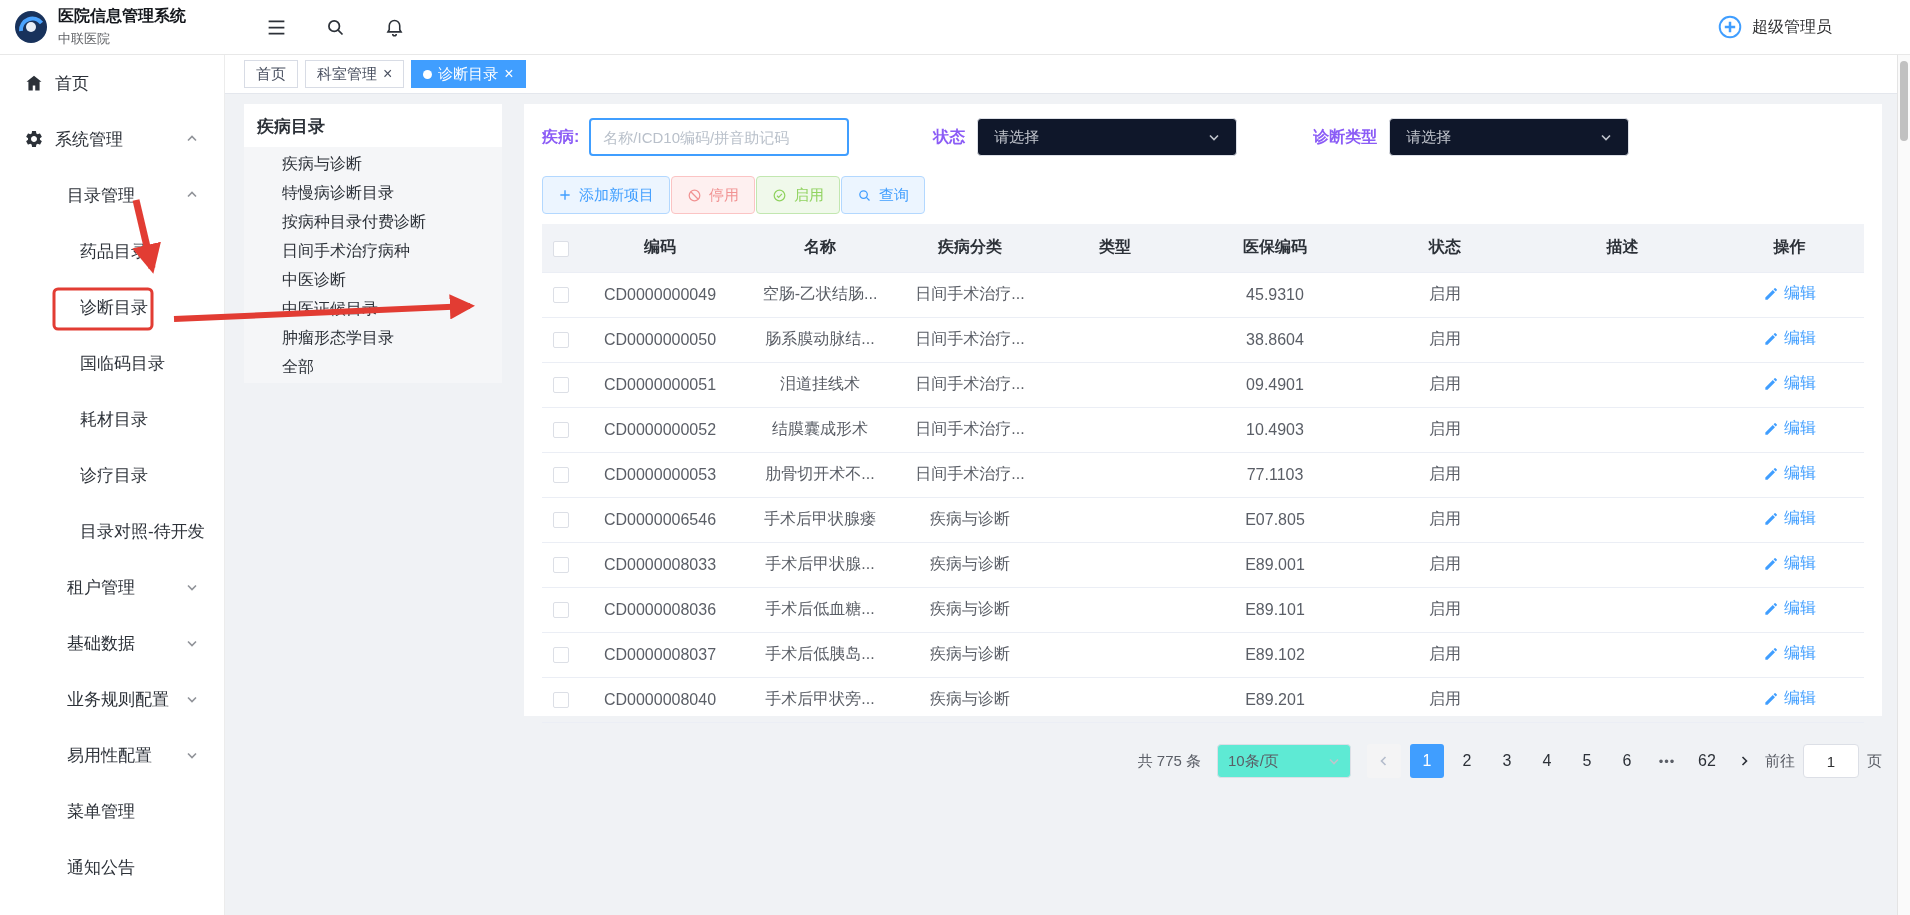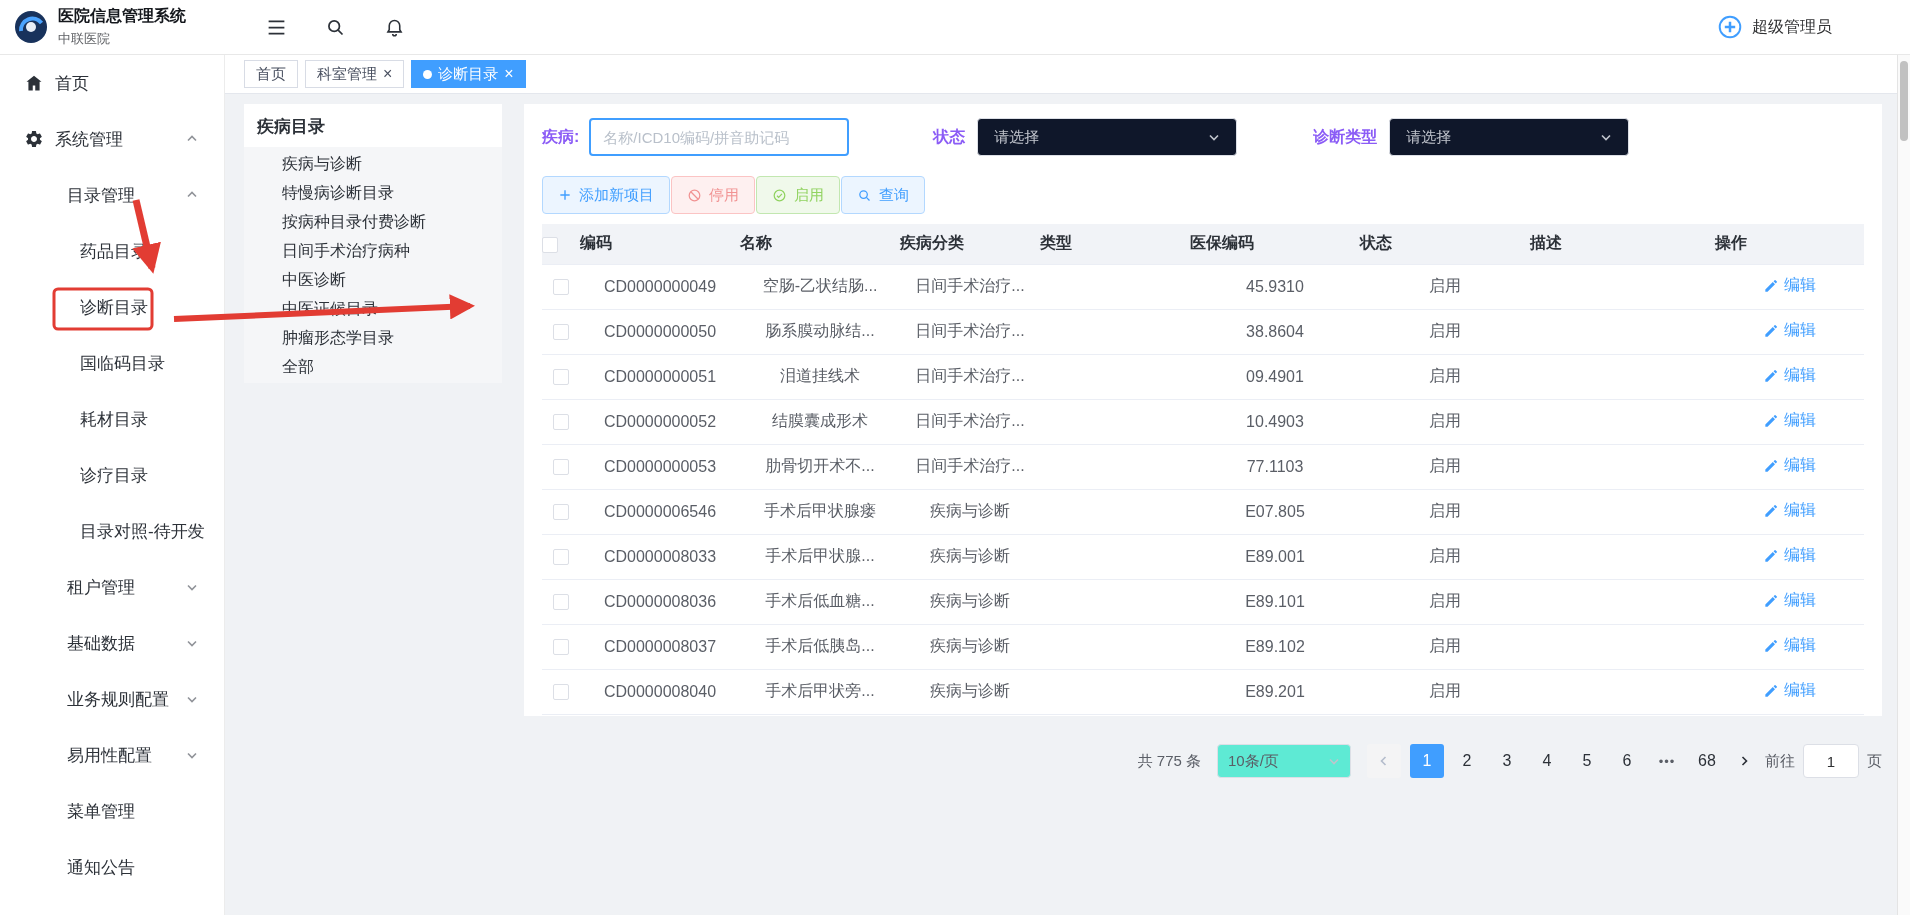--- a/index.html
+++ b/index.html
@@ -64,22 +64,22 @@
 
   .btn-row { margin-top:20px; display:flex; gap:1px; }
   .btn { height:38px; display:inline-flex; align-items:center; gap:7px; padding:0 15px;
          border-radius:4px; font-size:15px; cursor:pointer; border:1px solid transparent; background:#fff; }
   .btn-add, .btn-query { background:#ecf5ff; border-color:#b3d8ff; color:#409eff; }
   .btn-disable { background:#fef0f0; border-color:#fbc4c4; color:#f19393; }
   .btn-enable { background:#f0f9eb; border-color:#c2e7b0; color:#91d361; }
 
   
   .data-table { margin-top:10px; width:1322px; border-collapse:collapse; table-layout:fixed; }
-  .data-table thead th { background:#f1f3f7; height:40px; font-size:16px; font-weight:bold;
-                         color:#2c3138; border-bottom:1px solid #ebeef5; text-align:left; }
+  .data-table thead th { background:#f1f3f7; height:48px; font-size:16px; font-weight:bold;
+                         color:#2c3138; border-bottom:1px solid #ebeef5; text-align:center; }
   .data-table tbody td { height:45px; font-size:16px; color:#5a5e66; text-align:center;
                          border-bottom:1px solid #ebeef5; overflow:hidden; white-space:nowrap; }
   .checkbox { display:inline-block; width:16px; height:16px; border:1px solid #dcdfe6;
               border-radius:2px; background:#fff; vertical-align:middle; cursor:pointer; }
   .edit-link { display:inline-flex; align-items:center; gap:5px; color:#409eff; font-size:16px;
                cursor:pointer; text-decoration:none; }
 
   
   .pagination { position:absolute; top:743px; right:28px; height:36px; display:flex;
                 align-items:center; z-index:2; }
@@ -513,21 +513,21 @@
       </svg>
     </button>
     <div class="pages">
         <button class="page-btn active">1</button>
         <button class="page-btn">2</button>
         <button class="page-btn">3</button>
         <button class="page-btn">4</button>
         <button class="page-btn">5</button>
         <button class="page-btn">6</button>
         <button class="page-btn ellipsis">•••</button>
-        <button class="page-btn">68</button>
+        <button class="page-btn">62</button>
       </div>
     <button class="pg-nav next">
       <svg width="12" height="12" viewBox="0 0 12 12">
         <path d="M4.5 2 8.5 6l-4 4" fill="none" stroke="#2c3138" stroke-width="1.6"></path>
       </svg>
     </button>
     <span class="pg-goto-label">前往</span>
     <input class="goto-input" value="1" style="">
     <span class="pg-goto-unit">页</span>
   </div>

